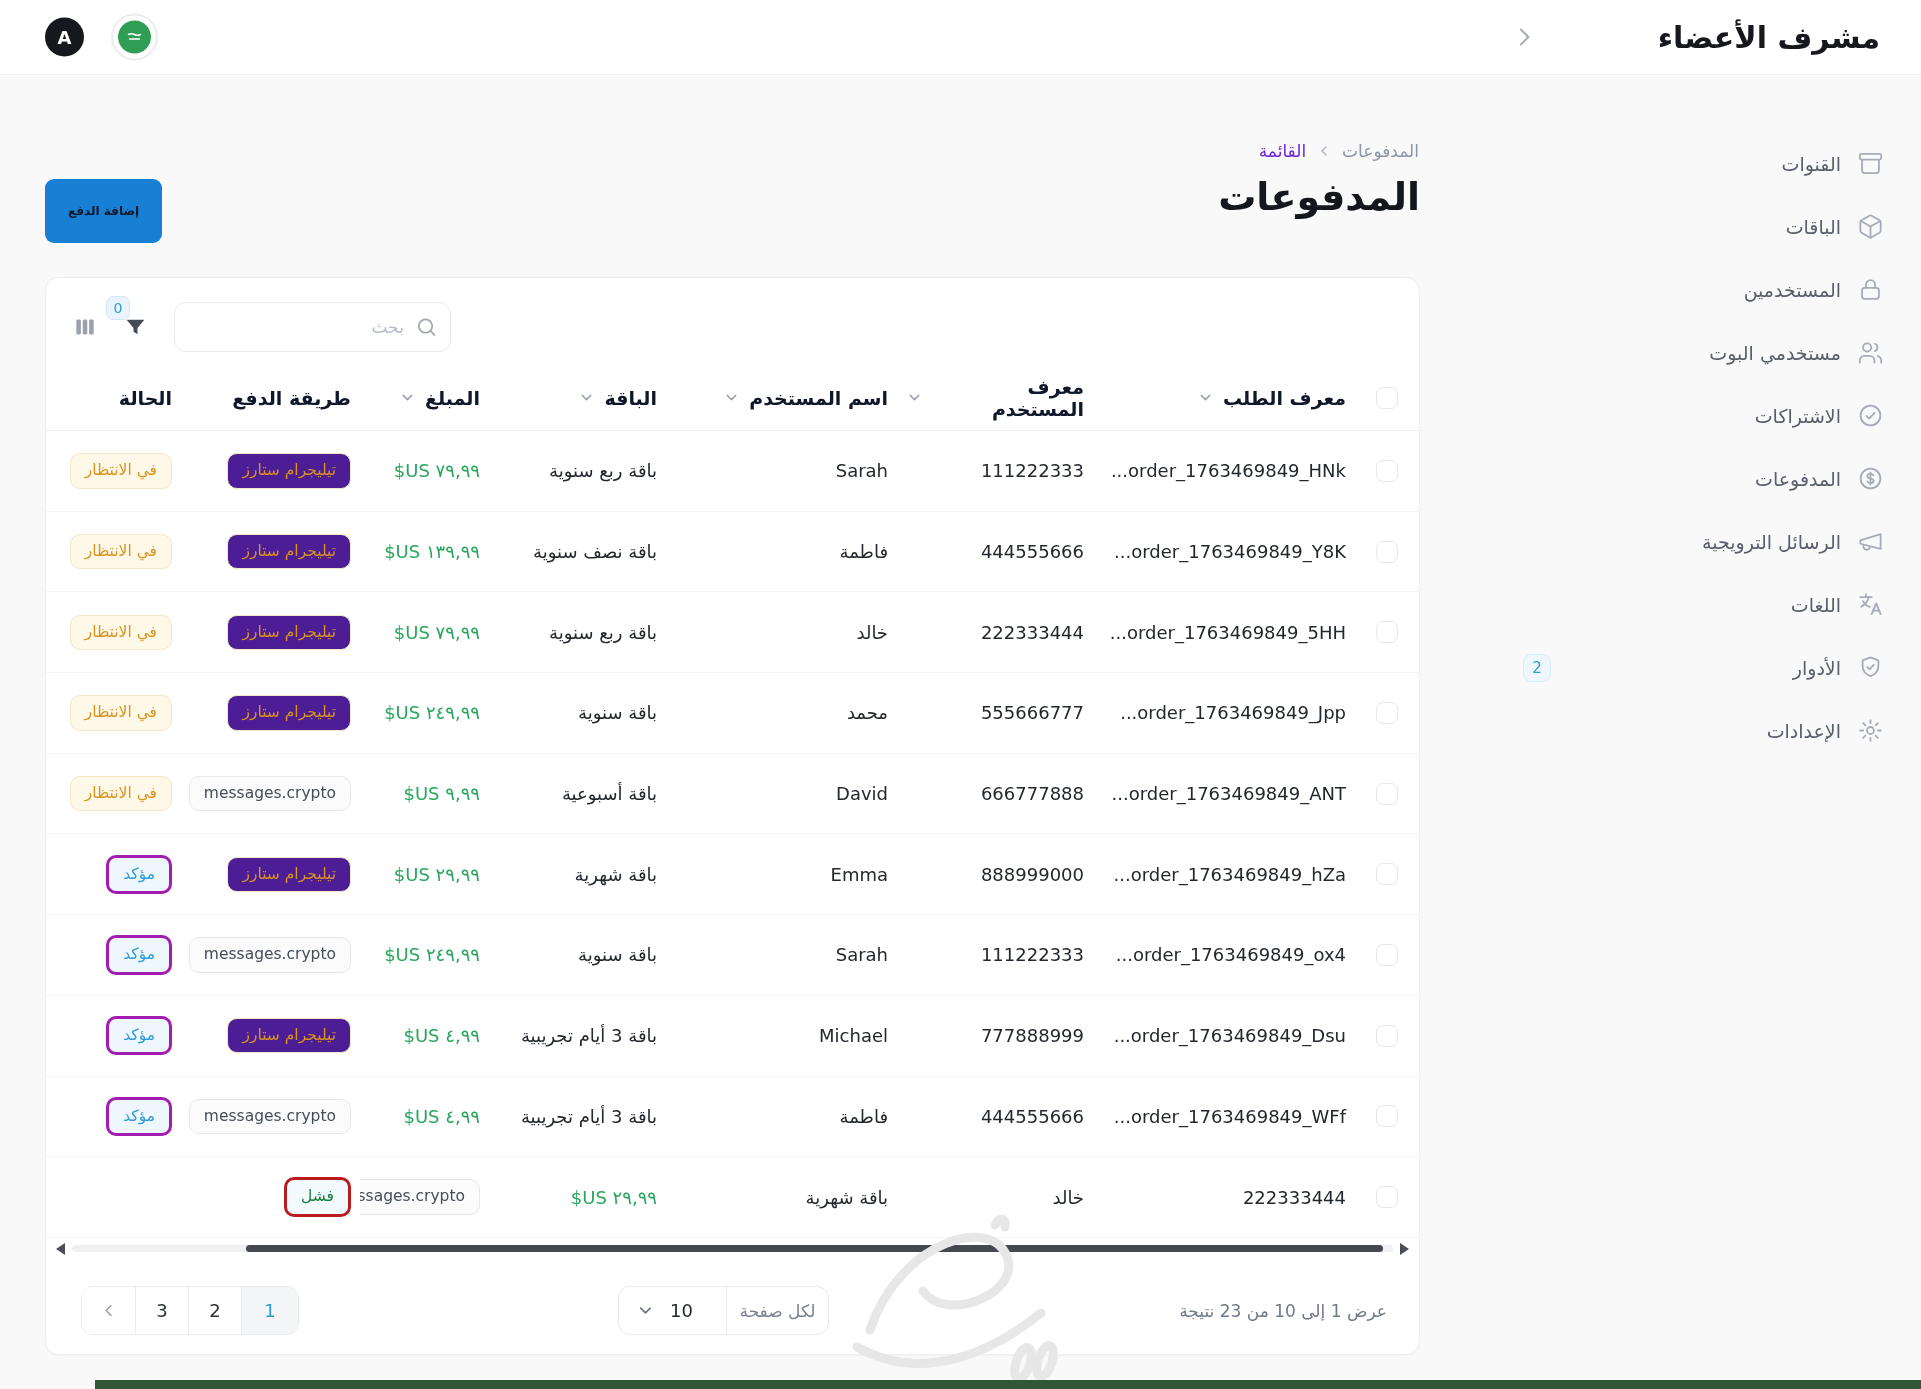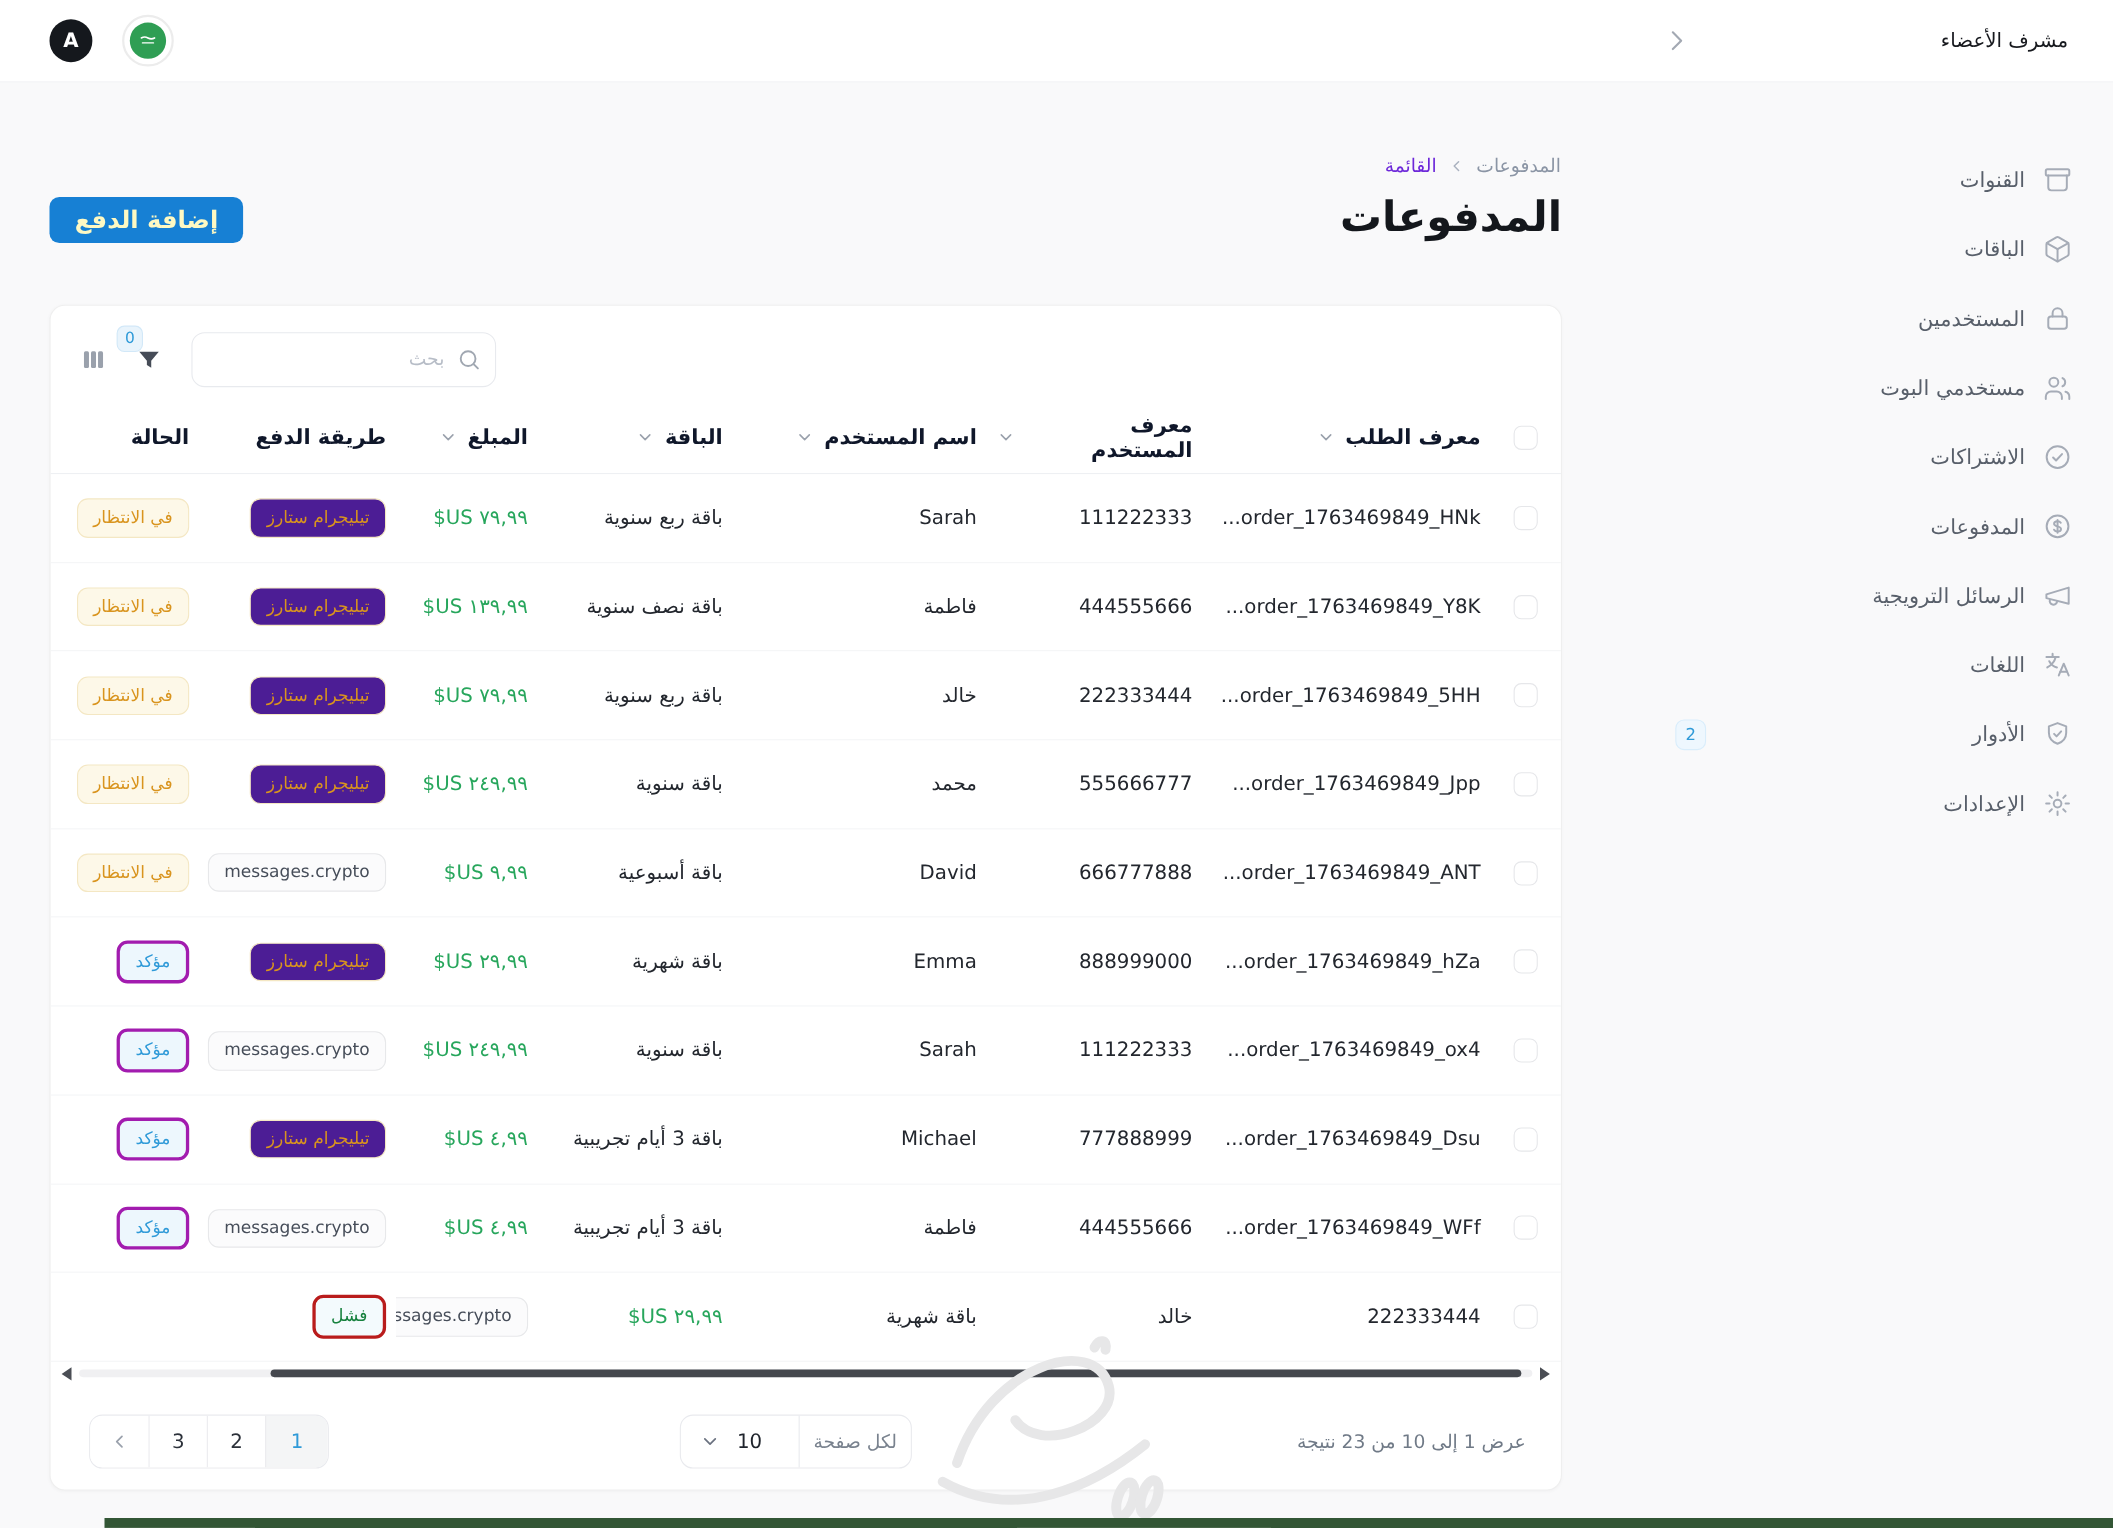--- a/index.html
+++ b/index.html
@@ -7,21 +7,21 @@
   body {
     font-family:"DejaVu Sans","Liberation Sans",sans-serif;
     background:#f9f9fa; color:#1b2029; overflow:hidden; direction:rtl;
   }
   .page { position:relative; width:1921px; height:1389px; }
 
   
   .topbar { position:absolute; top:0; left:0; right:0; height:75px; background:#fff;
             border-bottom:1px solid #f0f1f3; z-index:20; }
   .topbar-title { position:absolute; top:50%; right:41px; transform:translateY(-50%);
-                  font-size:18px; font-weight:400; color:#16181d; }
+                  font-size:30px; font-weight:700; color:#16181d; }
   .collapse-chevron { position:absolute; top:50%; right:384px; transform:translateY(-50%);
                       width:26px; height:26px; color:#a3a9b3; cursor:pointer; }
   .avatar-a { position:absolute; top:50%; left:45px; transform:translateY(-50%);
               width:39px; height:39px; border-radius:50%; background:#15181d; color:#fff;
               display:flex; align-items:center; justify-content:center; font-size:18px; font-weight:700; cursor:pointer; }
   .flag-ring { position:absolute; top:50%; left:111px; transform:translateY(-50%);
                width:47px; height:47px; border-radius:50%; background:#fff; border:2px solid #ececec;
                display:flex; align-items:center; justify-content:center; cursor:pointer; }
   .flag { width:33px; height:33px; border-radius:50%; background:#2f9e54;
           display:flex; align-items:center; justify-content:center; }
@@ -36,22 +36,22 @@
                 background:#eef7fe; border:1px solid #d9edfb; color:#2f9ad8; font-size:15px;
                 display:flex; align-items:center; justify-content:center; }
 
   
   .main { position:absolute; top:75px; left:45px; width:1375px; z-index:6; }
   .breadcrumb { position:absolute; top:66px; right:1px; display:flex; align-items:center; gap:10px; font-size:17px; }
   .crumb-section { color:#8b95a5; cursor:pointer; }
   .crumb-sep { width:16px; height:16px; color:#aab2bf; display:flex; }
   .crumb-current { color:#6d28d9; }
   .page-title { position:absolute; top:100px; right:0; font-size:38px; font-weight:800; color:#14171c; line-height:1.2; }
-  .add-btn { position:absolute; top:104px; left:0; height:42px; padding:0 23px; background:#1780d4; color:#fef9c3;
-             border:none; border-radius:9px; font-size:22px; font-weight:700; cursor:pointer;
+  .add-btn { position:absolute; top:104px; left:0; height:64px; padding:0 23px; background:#1780d4; color:#0f172a;
+             border:none; border-radius:9px; font-size:12px; font-weight:700; cursor:pointer;
              font-family:inherit; }
 
   
   .card { position:absolute; top:202px; left:0; width:1375px; height:1078px; background:#fff;
           border:1px solid #efefef; border-radius:14px; box-shadow:0 1px 3px rgba(20,20,40,.03); }
 
   
   .toolbar { position:absolute; top:24px; left:24px; height:50px; display:flex; direction:ltr; align-items:center; z-index:2; }
   .cols-btn { width:30px; height:30px; color:#9aa1ac; cursor:pointer; display:flex; align-items:center; justify-content:center; }
   .filter-wrap { margin-left:20px; position:relative; width:30px; height:30px; display:flex; align-items:center; justify-content:center; cursor:pointer; color:#464c57; }

